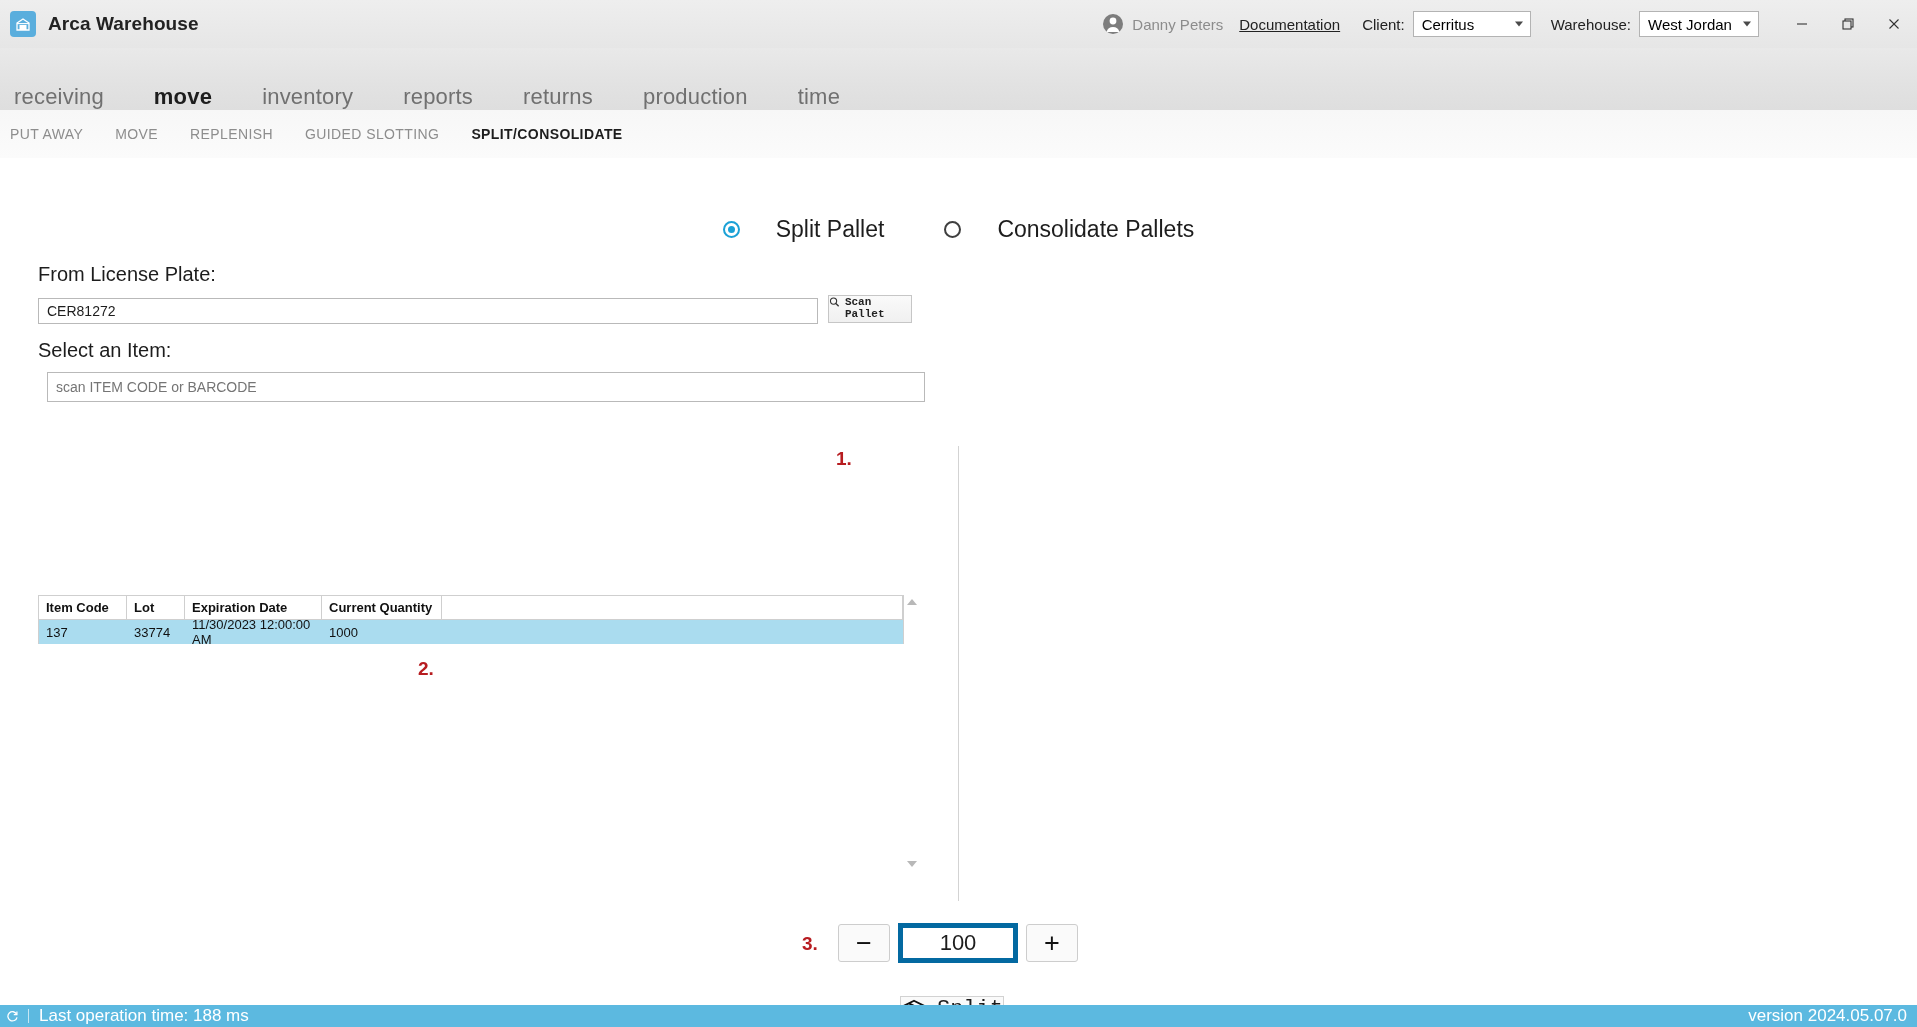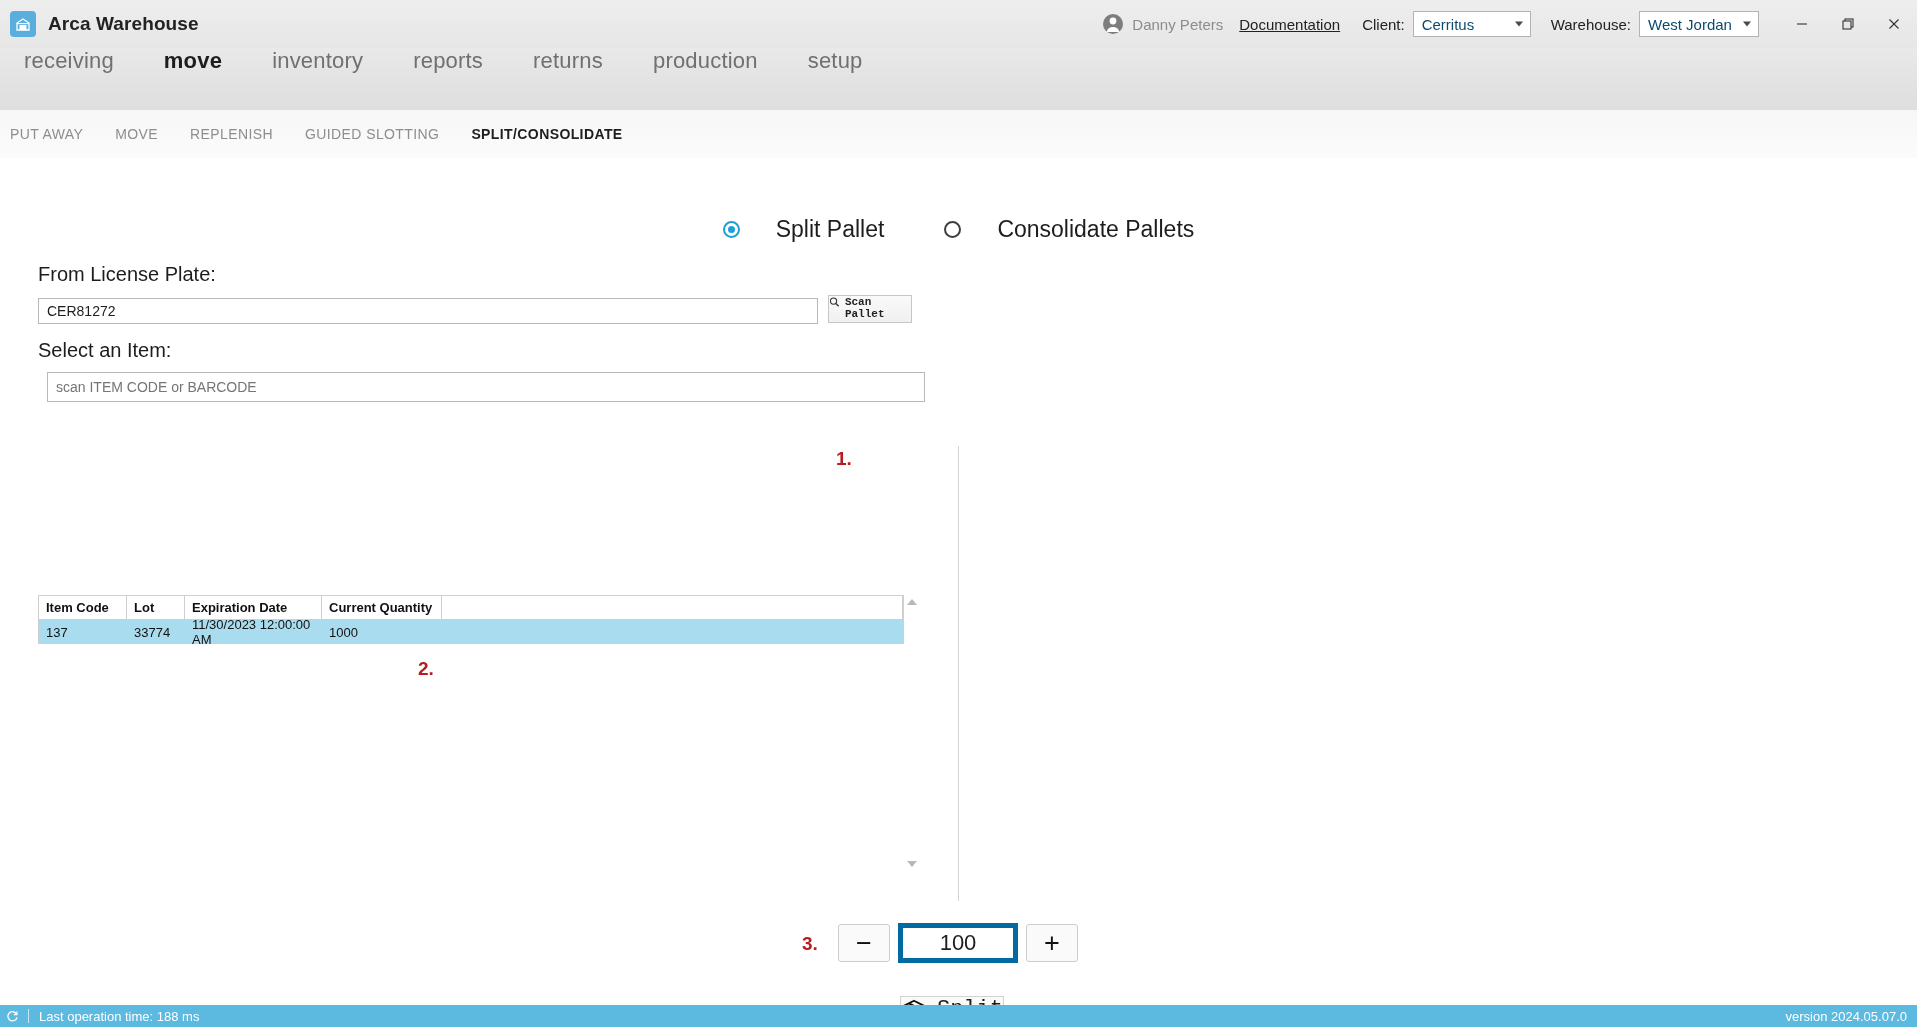--- a/index.html
+++ b/index.html
@@ -36,39 +36,39 @@
   }
   .user-name { font-size: 15px; color: #8c8c8c; margin-right: 16px; }
   .doc-link {
     font-size: 15px; color: #222; text-decoration: underline; margin-right: 22px;
     cursor: pointer;
   }
   .field-label { font-size: 15px; color: #222; margin-right: 8px; }
   .combo {
     position: relative; height: 26px; background: #fff; border: 1px solid #b3b3b3;
     display: flex; align-items: center; padding: 0 21px 0 8px; font-size: 15px;
-    color: #0c4a6e; margin-right: 20px; cursor: pointer;
+    color: #000000; margin-right: 20px; cursor: pointer;
   }
   .combo.client { width: 118px; }
   .combo.warehouse { width: 120px; }
   .combo .caret {
     position: absolute; right: 7px; top: 50%; transform: translateY(-50%);
     width: 0; height: 0; border-left: 4px solid transparent;
     border-right: 4px solid transparent; border-top: 5px solid #4a4a4a;
   }
   .wctl {
     width: 46px; height: 34px; display: flex; align-items: center;
     justify-content: center; cursor: pointer; color: #333;
   }
 
   
   .mainnav {
     position: absolute; top: 48px; left: 0; width: 1917px; height: 62px;
     background: linear-gradient(to bottom, #e9e9e9 0%, #e2e2e2 60%, #dedede 100%);
-    display: flex; align-items: flex-start; padding-left: 24px;
+    display: flex; align-items: flex-end; padding-left: 14px;
   }
   .mainnav .nav-item {
     font-size: 22px; color: #707070; margin-right: 50px; cursor: pointer;
     font-weight: 400; letter-spacing: .2px;
   }
   .mainnav .nav-item.active { color: #1d1d1d; font-weight: 700; }
 
   
   .subnav {
     position: absolute; top: 110px; left: 0; width: 1917px; height: 48px;
@@ -186,21 +186,21 @@
   #split-btn {
     position: absolute; left: 900px; top: 838px; width: 104px; height: 38px;
     border: 1px solid #d2d2d2; background: #fafafa; gap: 10px;
   }
   #split-btn .lbl { font-size: 22px; color: #1d1d1d; }
 
   
   .statusbar {
     position: absolute; left: 0; bottom: 0; width: 1917px; height: 22px;
     background: #5cb9e0; display: flex; align-items: center; color: #fff;
-    font-size: 13px;
+    font-size: 17px;
   }
   .statusbar .refresh { margin: 0 9px 0 6px; display: flex; align-items: center; cursor: pointer; }
   .statusbar .sep { width: 1px; height: 14px; background: rgba(255,255,255,.65); margin-right: 10px; }
   .statusbar .version { margin-left: auto; margin-right: 10px; }
 </style>
 </head>
 <body>
 
 <div id="app">
 
@@ -257,21 +257,21 @@
     </div>
   </div>
 
   <div class="mainnav">
     <div class="nav-item">receiving</div>
     <div class="nav-item active">move</div>
     <div class="nav-item">inventory</div>
     <div class="nav-item">reports</div>
     <div class="nav-item">returns</div>
     <div class="nav-item">production</div>
-    <div class="nav-item">setup</div>
+    <div class="nav-item">time</div>
   </div>
 
   <div class="subnav">
     <div class="sub-item">PUT AWAY</div>
     <div class="sub-item">MOVE</div>
     <div class="sub-item">REPLENISH</div>
     <div class="sub-item">GUIDED SLOTTING</div>
     <div class="sub-item active">SPLIT/CONSOLIDATE</div>
   </div>
 

